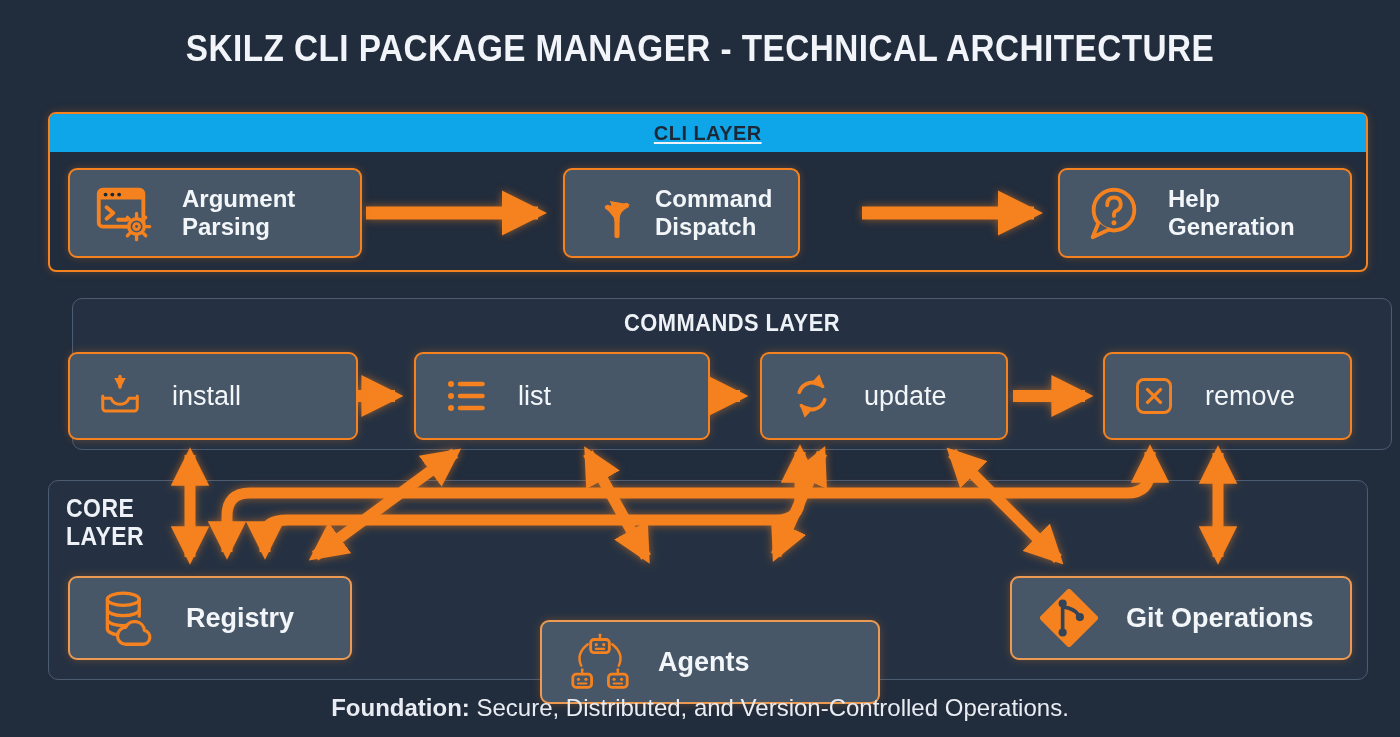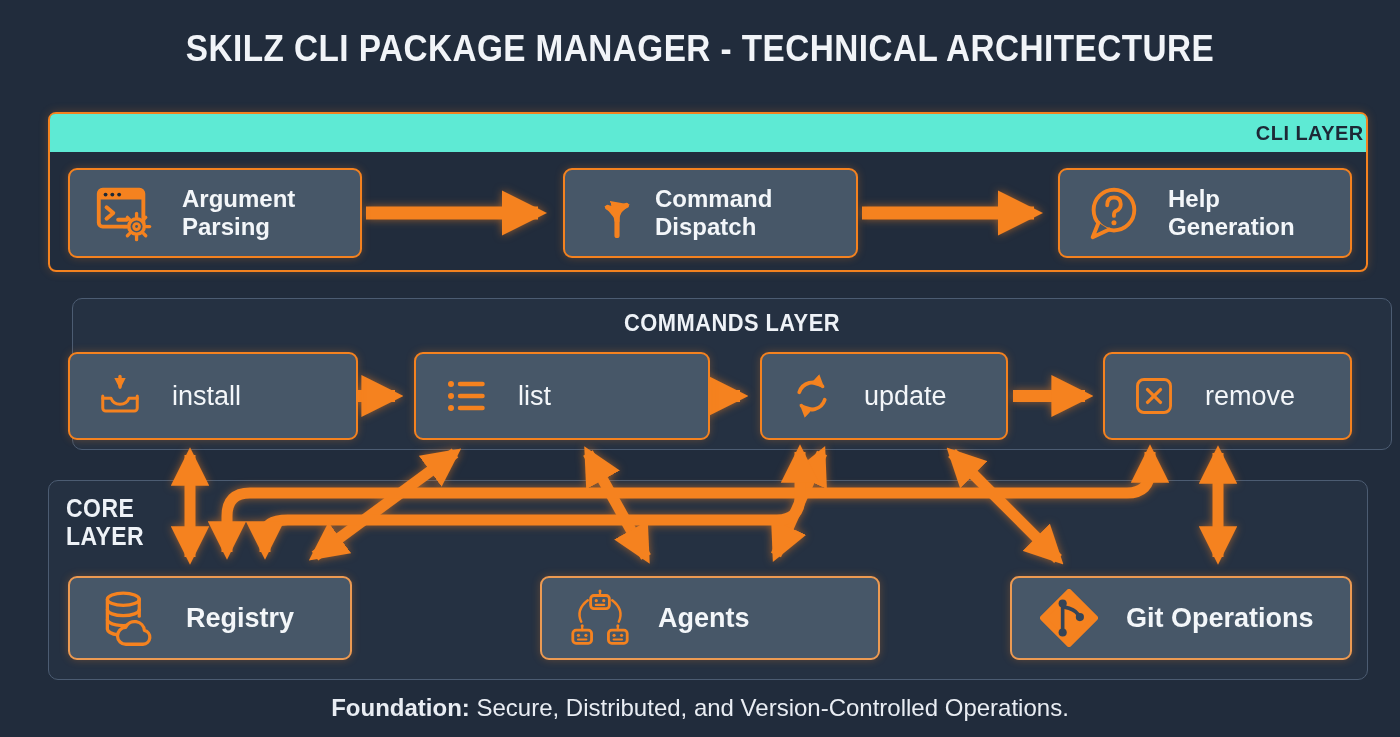--- a/index.html
+++ b/index.html
@@ -4,22 +4,22 @@
 <style>
   html,body{margin:0;padding:0;background:#212c3c;}
   .canvas{position:relative;width:1400px;height:737px;background:#212c3c;overflow:hidden;
           font-family:"Liberation Sans",sans-serif;color:#eef2f7;}
   .title{position:absolute;left:0;top:28px;width:100%;text-align:center;
          font-size:37px;font-weight:800;color:#f1f4f8;transform:scaleX(.9);letter-spacing:.5px;}
   
   .panel{position:absolute;box-sizing:border-box;border-radius:10px;}
   .panel-cli{left:48px;top:112px;width:1320px;height:160px;border:2px solid #f5821f;border-radius:8px;
              box-shadow:0 0 10px rgba(245,130,31,.25);}
-  .panel-cli .bar{height:38px;background:#5eead4;border-radius:5px 5px 0 0;
-                  display:flex;align-items:center;justify-content:flex-end;}
+  .panel-cli .bar{height:38px;background:#0ea5e9;border-radius:5px 5px 0 0;
+                  display:flex;align-items:center;justify-content:center;text-decoration:underline;}
   .panel-cli .bar span{font-size:21px;font-weight:800;color:#1d2836;transform:scaleX(.95);letter-spacing:.5px;}
   .panel-soft{border:1.5px solid #4c5c72;background:rgba(130,160,200,.045);}
   .panel-commands{left:48px;top:298px;width:1320px;height:152px;margin-left:24px;}
   .panel-core{left:48px;top:480px;width:1320px;height:200px;}
   .panel-commands .hd{margin-top:11px;text-align:center;font-size:23px;font-weight:800;
                       color:#eef2f7;transform:scaleX(.95);letter-spacing:.5px;}
   .core-label{position:absolute;left:66px;top:494px;font-size:25px;font-weight:800;line-height:1.12;
               color:#eef2f7;transform:scaleX(.92);transform-origin:left center;letter-spacing:.5px;}
   
   .node{position:absolute;box-sizing:border-box;display:flex;align-items:center;
@@ -112,21 +112,21 @@
             <line x1="46" y1="36" x2="46" y2="32.5"></line>
               <line x1="53.1" y1="38.9" x2="55.5" y2="36.5"></line>
           </g>
           <circle cx="46" cy="46" r="8" fill="#475768" stroke-width="3.6"></circle>
           <circle cx="46" cy="46" r="3" stroke-width="3"></circle>
         </svg>
       </span>
       <span class="label">Argument Parsing</span>
     </div>
 
-    <div class="node" style="left:563px;width:295px;gap:8px;">
+    <div class="node" style="left:563px;width:237px;gap:8px;">
       <span class="icon">
         <svg viewBox="0 0 64 64" width="60" height="60" fill="none" stroke="#f5821f" stroke-linecap="round" stroke-linejoin="round">
           <path d="M32,56 V40 Q32,27 42,24" stroke-width="5.5" marker-end="url(#ah)"></path>
           <path d="M32,40 Q31,30 22,26" stroke-width="5.5" marker-end="url(#ah)"></path>
         </svg>
       </span>
       <span class="label">Command Dispatch</span>
     </div>
 
     <div class="node" style="left:1058px;width:294px;">
@@ -198,21 +198,21 @@
           <path d="M10,12 V44 a17,6.5 0 0 0 12,6" stroke-width="3.5"></path>
           <path d="M44,12 V30" stroke-width="3.5"></path>
           <path d="M10,23 A17,6.5 0 0 0 44,23" stroke-width="3.5"></path>
           <path d="M10,34 A17,6.5 0 0 0 36,39" stroke-width="3.5"></path>
           <path d="M30,60 h18 a7.5,7.5 0 0 0 1.5,-14.8 a10.5,10.5 0 0 0 -20,-3.2 a8,8 0 0 0 0.5,18 z" fill="#475768" stroke-width="3.5"></path>
         </svg>
       </span>
       <span class="label">Registry</span>
     </div>
 
-    <div class="node" style="left:540px;width:340px;">
+    <div class="node" style="left:540px;width:340px;margin-top:44px;">
       <span class="icon">
         <svg viewBox="0 0 64 64" width="60" height="60" fill="none" stroke="#f5821f" stroke-linecap="round" stroke-linejoin="round">
           <defs>
             <g id="robotHead">
               <rect x="0" y="7" width="20" height="14" rx="3.5" stroke-width="3"></rect>
               <line x1="10" y1="7" x2="10" y2="3.5" stroke-width="2.4"></line>
               <circle cx="10" cy="2.3" r="1.6" fill="#f5821f" stroke="none"></circle>
               <circle cx="6" cy="12.5" r="1.7" fill="#f5821f" stroke="none"></circle>
               <circle cx="14" cy="12.5" r="1.7" fill="#f5821f" stroke="none"></circle>
               <line x1="5.5" y1="17" x2="14.5" y2="17" stroke-width="2.2"></line>

